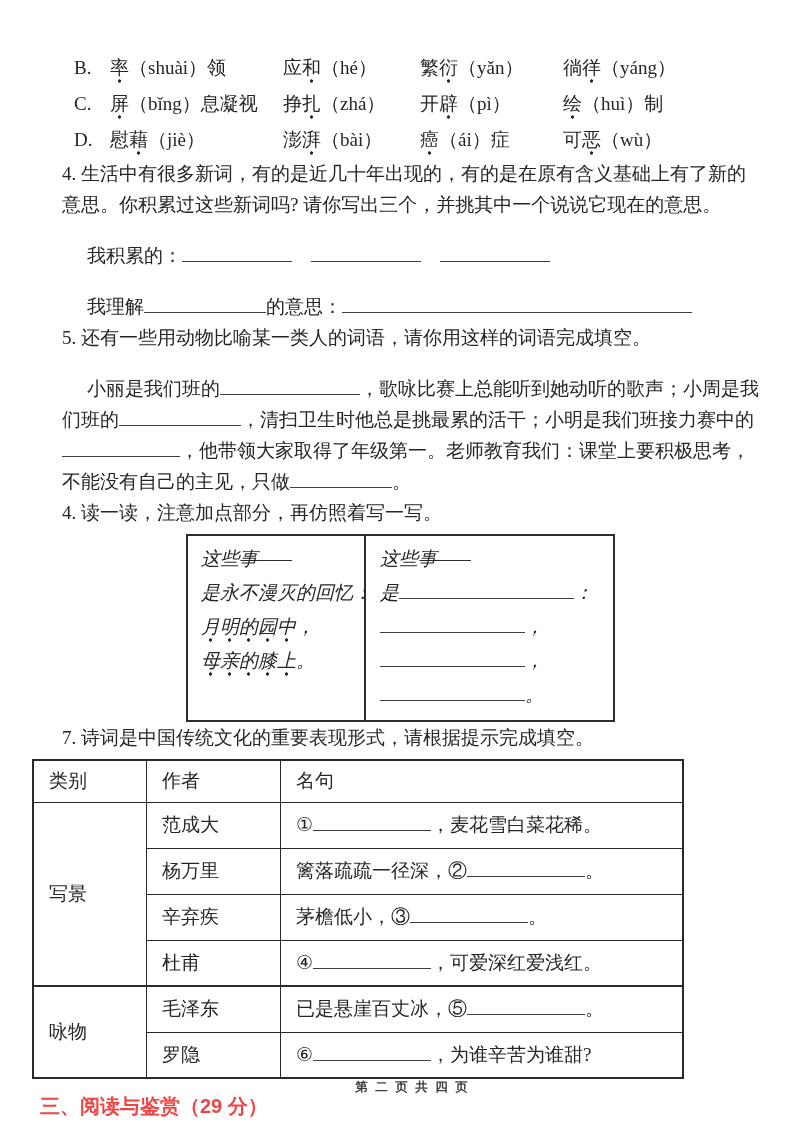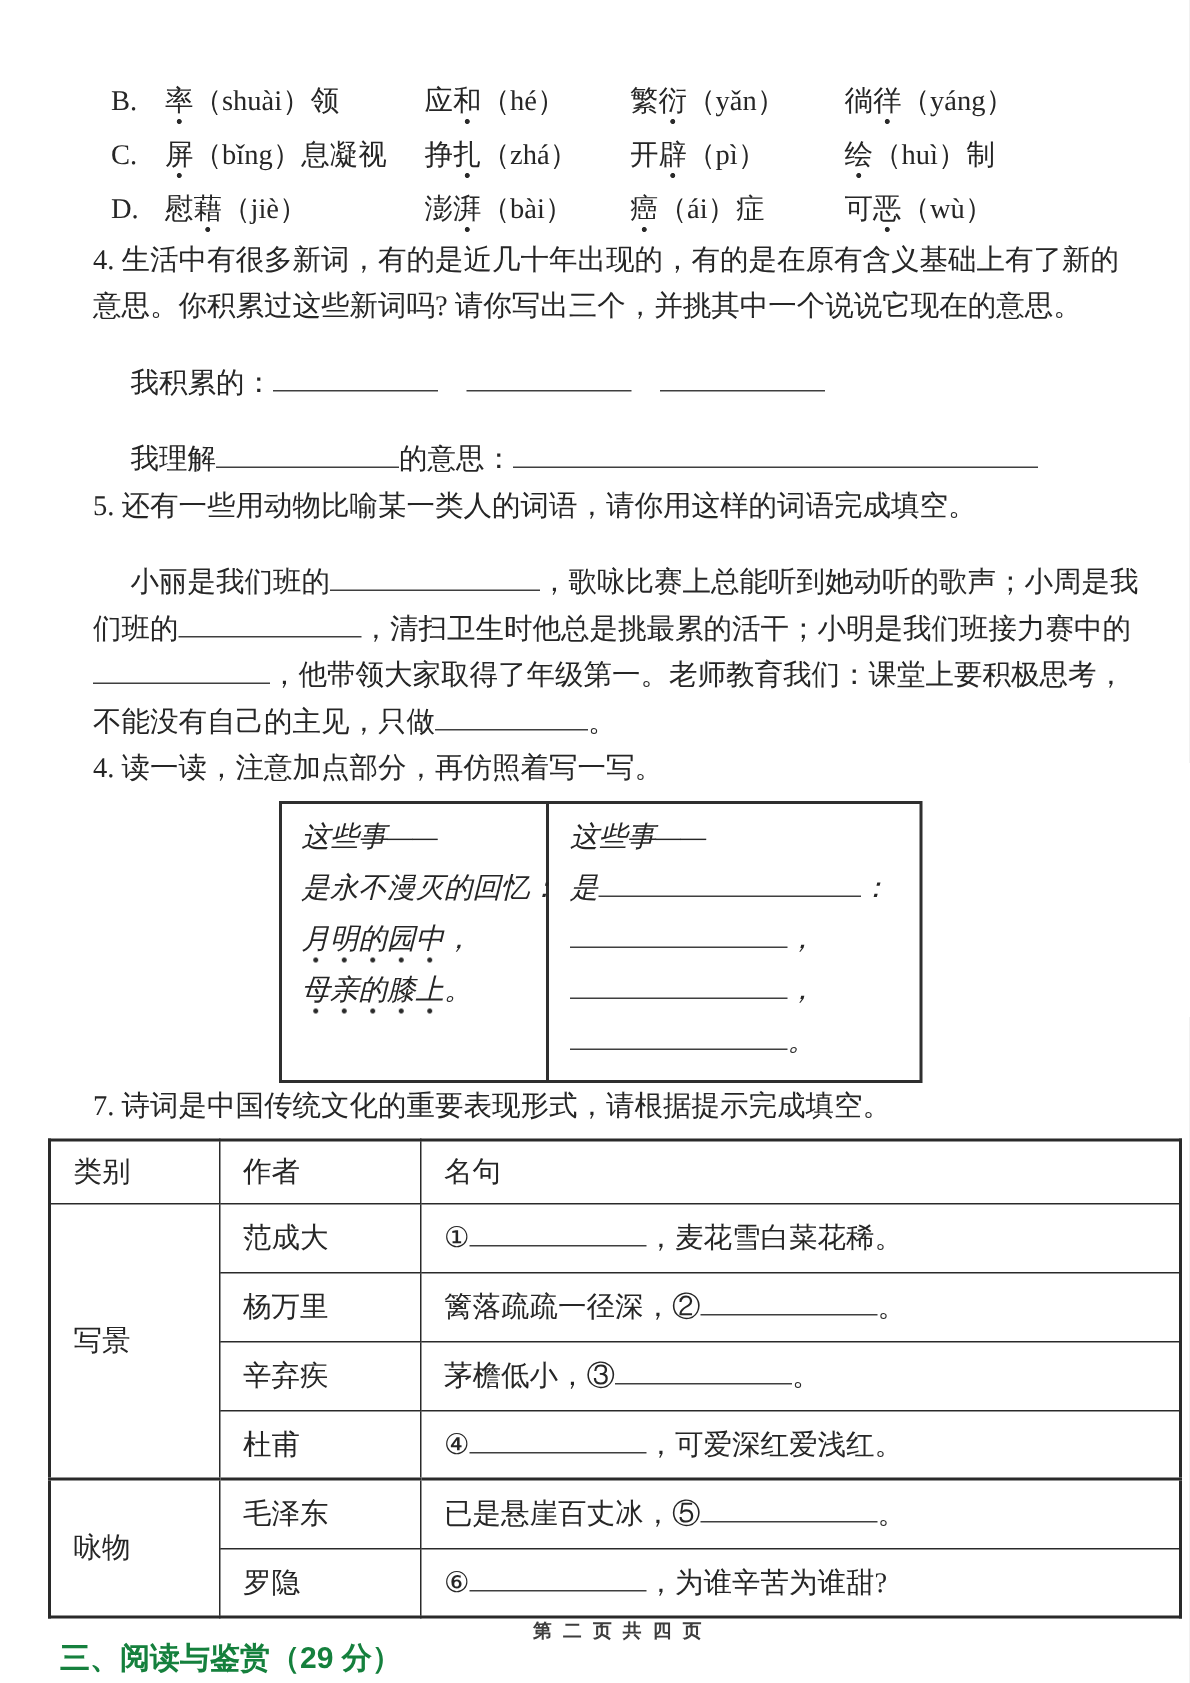--- a/index.html
+++ b/index.html
@@ -34,36 +34,36 @@
     background-repeat:repeat-x;
     background-position:0 bottom;
     padding-bottom:6px;
   }
   
   .q6-box{display:flex;width:429px;margin:6px 0 0 186px;border:2px solid #2f2f2f;box-sizing:border-box;font-style:italic;}
   .q6-left{width:178px;border-right:2px solid #2f2f2f;padding:6px 0 8px 13px;box-sizing:border-box;}
   .q6-right{flex:1;padding:6px 0 8px 14px;}
   .q6-line{height:34px;line-height:34px;white-space:nowrap;}
   
-  .q7-table{border-collapse:collapse;margin:6px 0 0 32px;width:756px;font-size:19px;border:2px solid #2a2a2a;}
+  .q7-table{border-collapse:collapse;margin:6px 0 0 32px;width:652px;font-size:19px;border:2px solid #2a2a2a;}
   .q7-table th,.q7-table td{
     border:1.5px solid #2a2a2a;
     font-weight:normal;text-align:left;
     padding:0 6px 0 15px;white-space:nowrap;vertical-align:middle;
   }
   .q7-table .hrow{height:42px;}
   .q7-table .drow{height:46px;}
   .q7-table .col-cat{width:91px;}
   .q7-table .col-author{width:112px;}
   .q7-table .group-top td{border-top:2px solid #2a2a2a;}
   
   .section-heading{
     margin:12px 0 0 40px;
     font-family:"Liberation Sans","DejaVu Sans",sans-serif;
-    font-weight:bold;font-size:20px;color:#15803d;
+    font-weight:bold;font-size:20px;color:#ef4444;
     height:30px;line-height:30px;
   }
   
   .footer{
     position:absolute;bottom:26px;left:16px;width:100%;
     text-align:center;
     font-family:"Liberation Sans","DejaVu Sans",sans-serif;
     font-size:12.5px;font-weight:bold;letter-spacing:2px;color:#3d3d3d;
   }
 </style>

